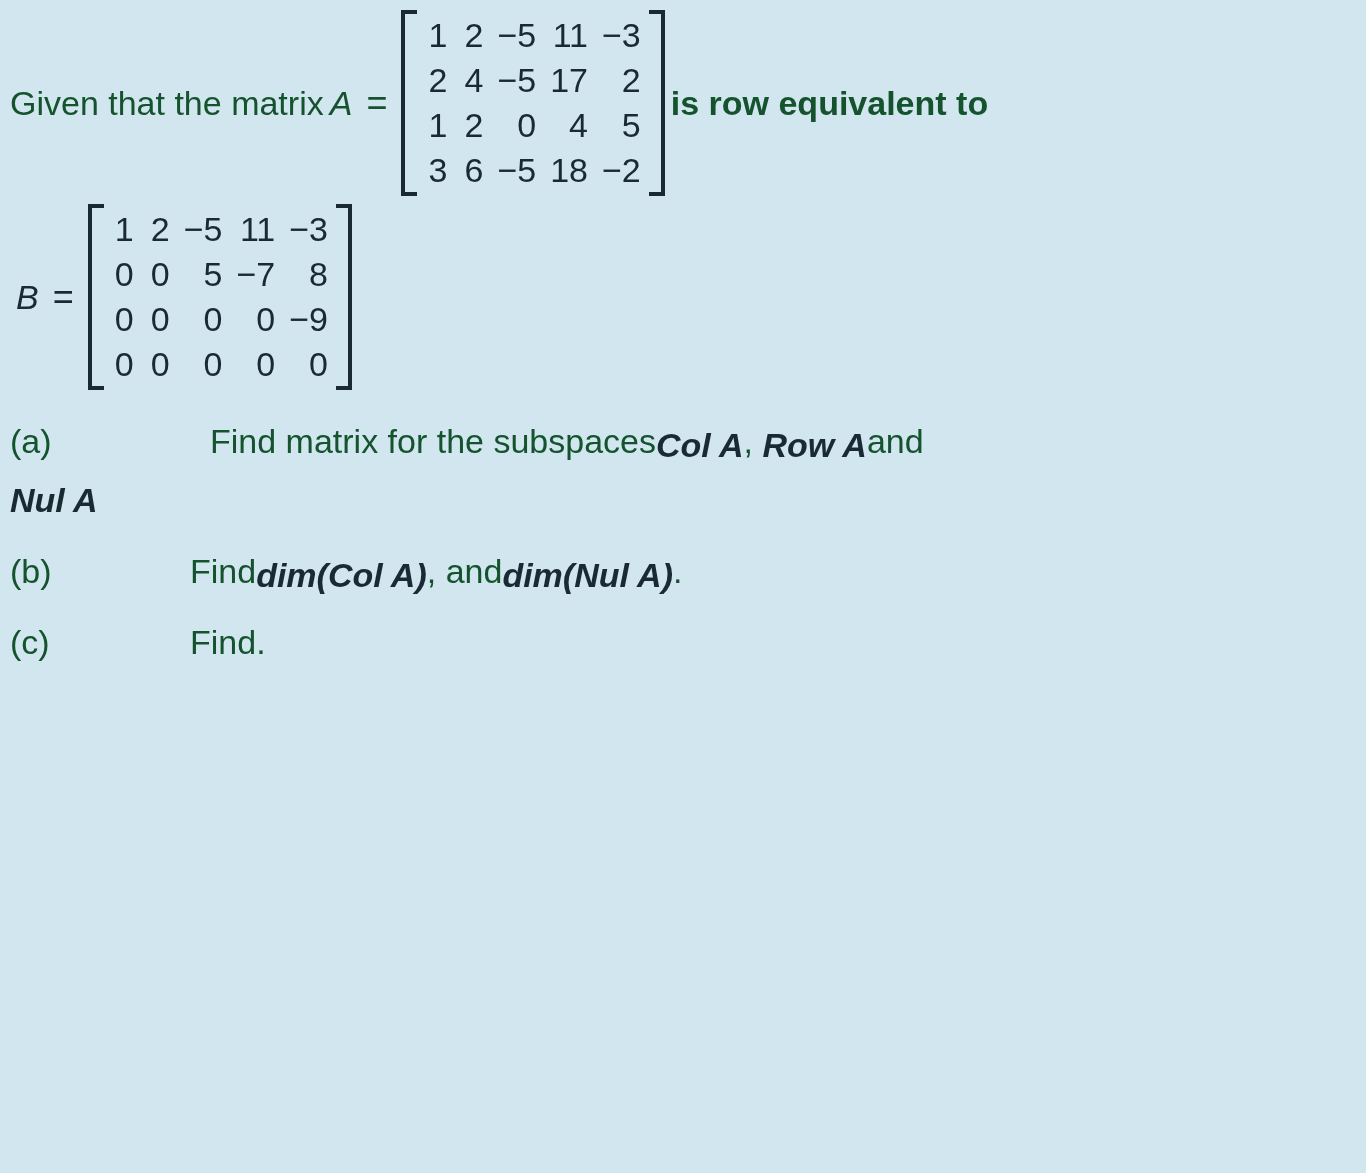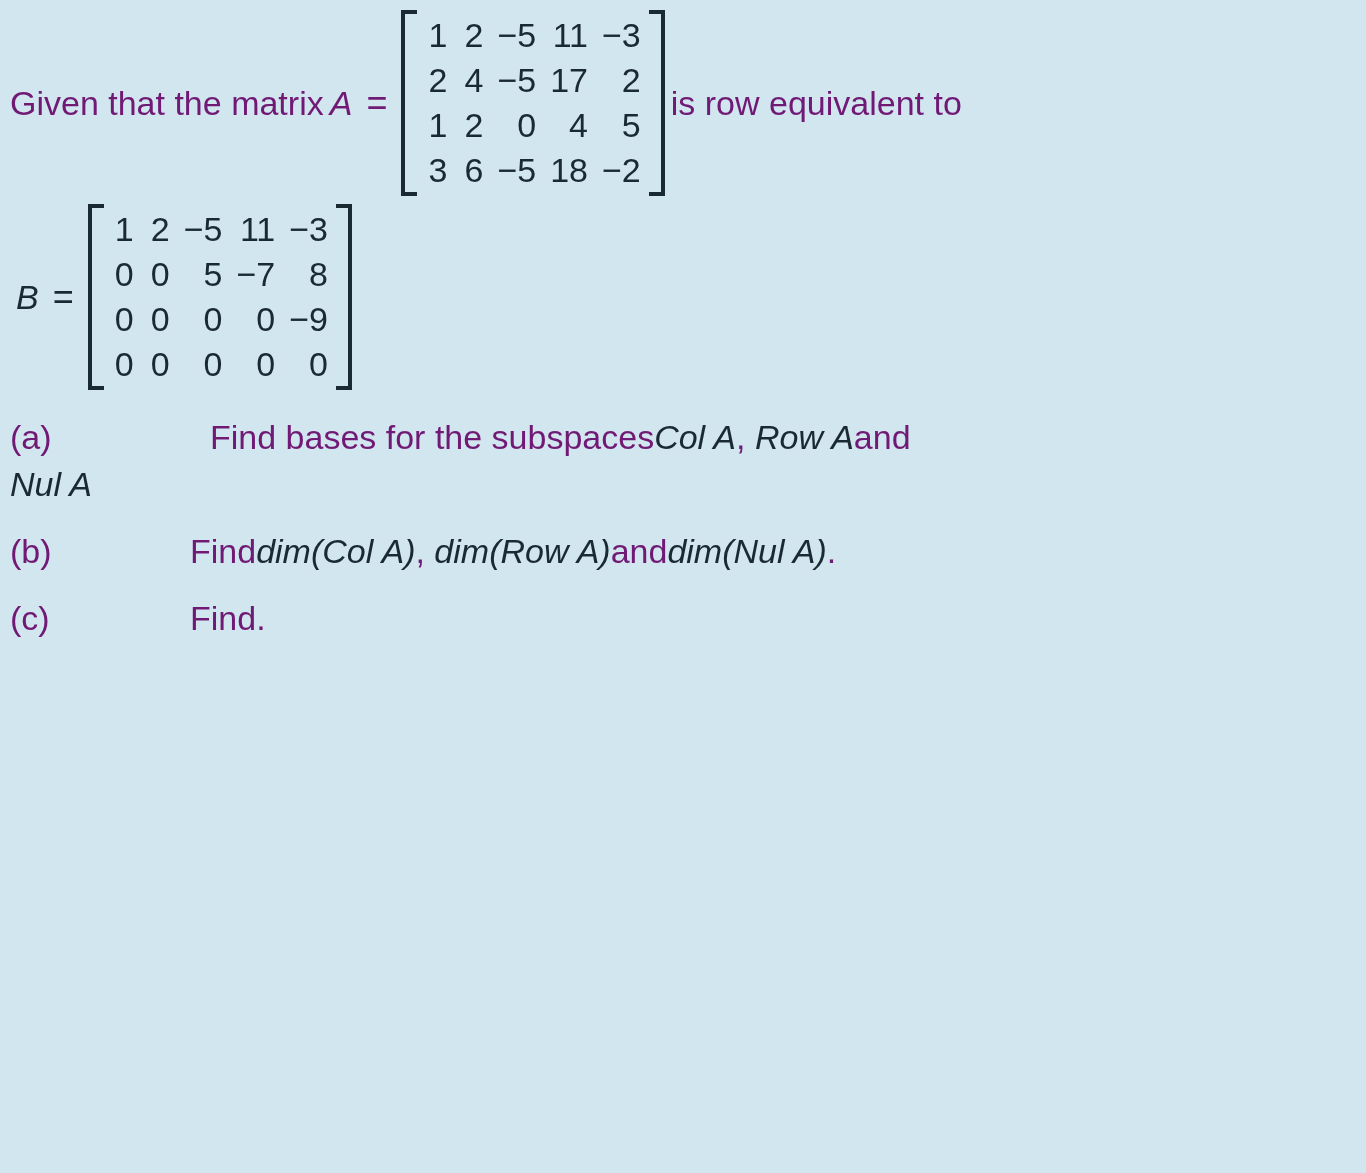--- a/index.html
+++ b/index.html
@@ -7,21 +7,21 @@
     padding: 10px 0 10px 10px;
     background: #d2e6ef;
     font-family: "Segoe UI", "Helvetica Neue", Arial, sans-serif;
     font-size: 34px;
     color: #1a2a33;
     width: 1366px;
     box-sizing: border-box;
     overflow: hidden;
   }
   .text-blue {
-    color: #701a75;
+    color: #14532d;
   }
   .line {
     display: flex;
     align-items: center;
     flex-wrap: nowrap;
     margin-bottom: 8px;
   }
   .matrix {
     display: inline-flex;
     align-items: stretch;
@@ -69,21 +69,22 @@
   .eq {
     margin: 0 8px;
     font-size: 36px;
   }
   .part {
     display: inline-block;
     min-width: 90px;
   }
   .mterm {
     font-style: italic;
-    font-weight: 400;
+    font-weight: 700;
+    margin-top: 8px;
   }
   .row-gap {
     margin-top: 28px;
   }
 </style>
 </head>
 <body>
 
 <div class="line">
   <span class="text-blue">Given that the matrix </span>
@@ -116,21 +117,21 @@
         <span class="cell">−5</span>
         <span class="cell">18</span>
         <span class="cell">−2</span>
       </span>
     <span class="brk right">
         <span class="hor"></span>
         <span class="vert"></span>
         <span class="hor"></span>
       </span>
   </span>
-  <span class="text-blue" style="white-space:nowrap;"> is row equivalent to</span>
+  <span class="text-blue" style="white-space:nowrap;font-weight:bold;"> is row equivalent to</span>
 </div>
 
 <div class="line" style="margin-left:0px;">
   <span class="mvar">B</span>
   <span class="eq">=</span>
   <span class="matrix">
     <span class="brk left">
         <span class="hor"></span>
         <span class="vert"></span>
         <span class="hor"></span>
@@ -162,41 +163,40 @@
         <span class="vert"></span>
         <span class="hor"></span>
       </span>
   </span>
 </div>
 
 <div class="row-gap">
   <div class="line" style="flex-wrap:wrap;">
     <span class="part text-blue">(a)</span>
     <span style="display:inline-block; width:110px;"></span>
-    <span class="text-blue">Find bases for the subspaces </span>
+    <span class="text-blue">Find matrix for the subspaces </span>
     <span class="mterm">Col A</span>
     <span class="text-blue">, </span>
     <span>&nbsp;</span>
     <span class="mterm">Row A</span>
     <span class="text-blue"> and</span>
   </div>
   <div class="line">
     <span class="mterm">Nul A</span>
   </div>
 </div>
 
 <div class="row-gap">
   <div class="line">
     <span class="part text-blue">(b)</span>
     <span style="display:inline-block; width:90px;"></span>
     <span class="text-blue">Find </span>
     <span class="mterm">dim(Col A)</span>
     <span class="text-blue">, </span>
     <span>&nbsp;</span>
-    <span class="mterm">dim(Row A)</span>
     <span class="text-blue"> and </span>
     <span class="mterm">dim(Nul A)</span>
     <span class="text-blue">.</span>
   </div>
 </div>
 
 <div class="row-gap">
   <div class="line">
     <span class="part text-blue">(c)</span>
     <span style="display:inline-block; width:90px;"></span>

